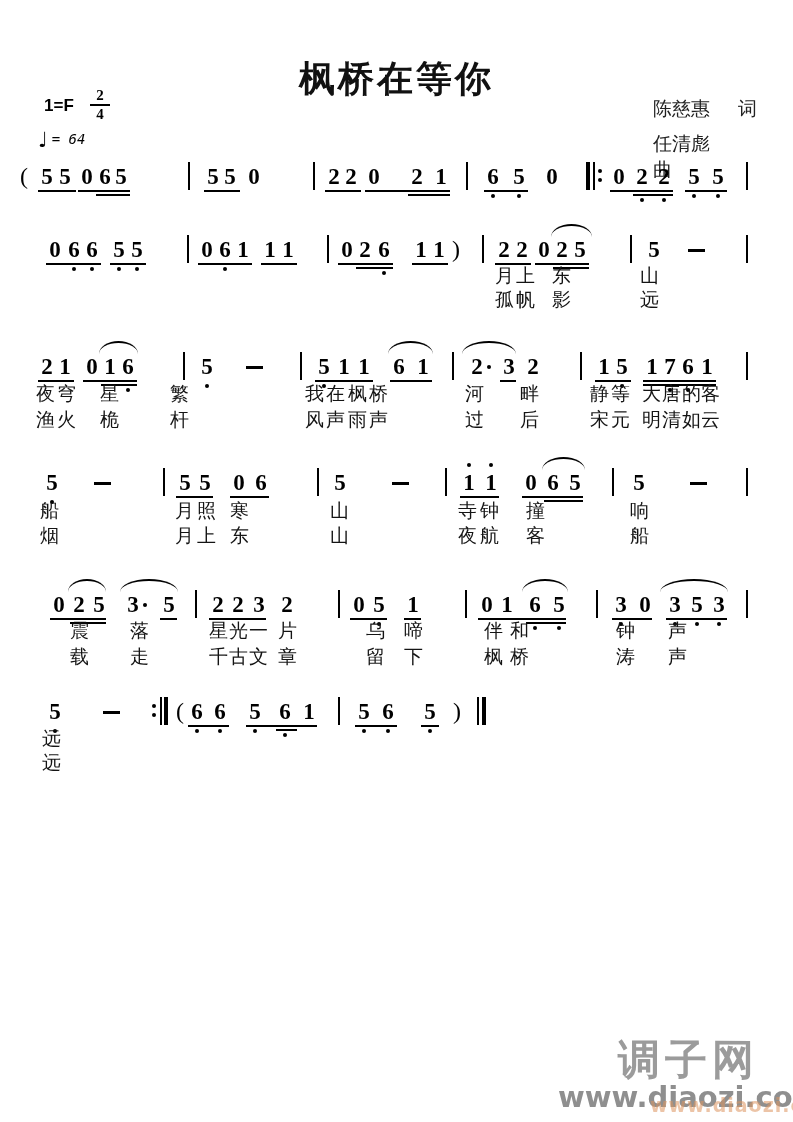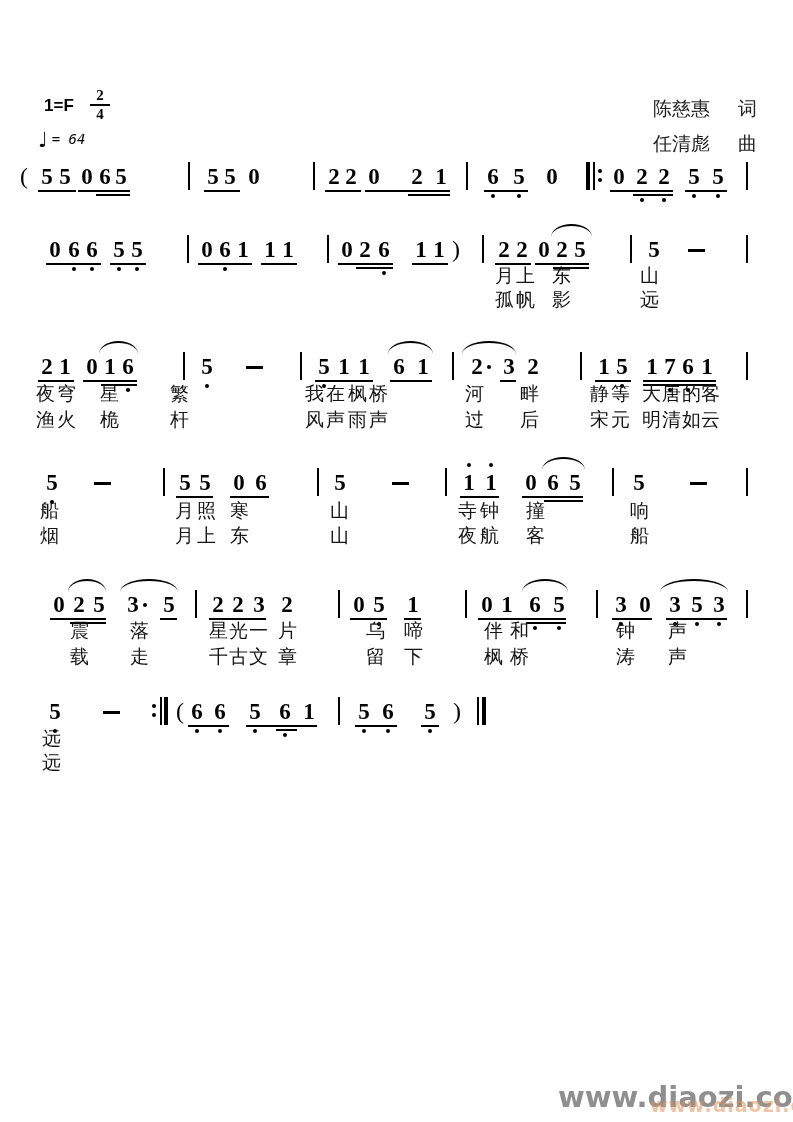--- a/index.html
+++ b/index.html
@@ -43,36 +43,37 @@
     letter-spacing:5px;color:#9b9b9b;font-family:"DejaVu Sans",sans-serif;}
   #watermark-url{position:absolute;left:558px;top:1080px;font-size:29px;font-weight:bold;
     color:#8f8f8f;font-family:"DejaVu Sans",sans-serif;}
   #watermark-overlay{position:absolute;left:650px;top:1094px;font-size:19px;font-weight:bold;
     color:#dd9560;opacity:.55;font-family:"DejaVu Sans",sans-serif;letter-spacing:1px;}
 </style>
 </head>
 <body>
 
 <div id="page">
+  <div id="title">枫桥在等你</div>
 
   <div id="keysig">1=F</div>
   <div id="timesig">
     <span class="ts-top">2</span>
     <span class="ts-bot">4</span>
   </div>
   <div id="tempo">
     <span class="note-glyph">♩</span>
     <span class="tempo-val">= 64</span>
   </div>
 
   <div class="credit-row" style="top:96px;">
     <span>陈慈惠</span>
     <span>词</span>
   </div>
-  <div class="credit-row" style="top:131px;">
+  <div class="credit-row" style="top:131px;flex-direction:column;">
     <span>任清彪</span>
     <span>曲</span>
   </div>
 
   <div id="score">
       <div class="score-line" style="top: 165px;">
         <div class="paren" style="left: 20px;">(</div>
         <div class="note" style="left: 39px;">5</div>
         <div class="note" style="left: 57px;">5</div>
         <div class="note" style="left: 79px;">0</div>
@@ -408,15 +409,16 @@
         <div class="beam" style="left: 188px; width: 41px; top: 25px;"></div>
         <div class="beam" style="left: 246px; width: 71px; top: 25px;"></div>
         <div class="beam" style="left: 276px; width: 21px; top: 29px;"></div>
         <div class="beam" style="left: 355px; width: 42px; top: 25px;"></div>
         <div class="beam" style="left: 421px; width: 18px; top: 25px;"></div>
         <div class="lyr" style="left: 42px; top: 29px;">远</div>
         <div class="lyr" style="left: 42px; top: 53px;">远</div>
       </div>
     </div>
 
+  <div id="watermark-site">调子网</div>
   <div id="watermark-url">www.diaozi.com</div>
   <div id="watermark-overlay">www.diaozi.com</div>
 </div>
 
 </body></html>

